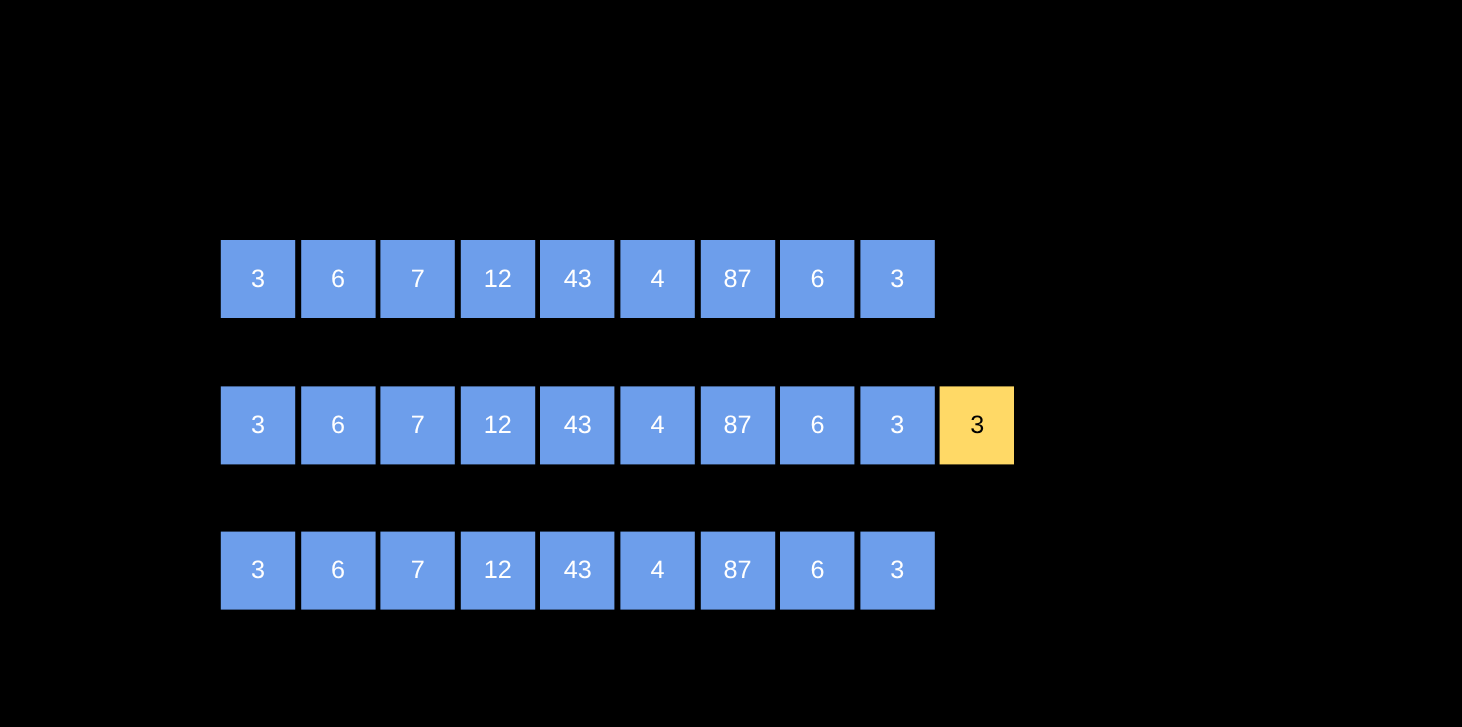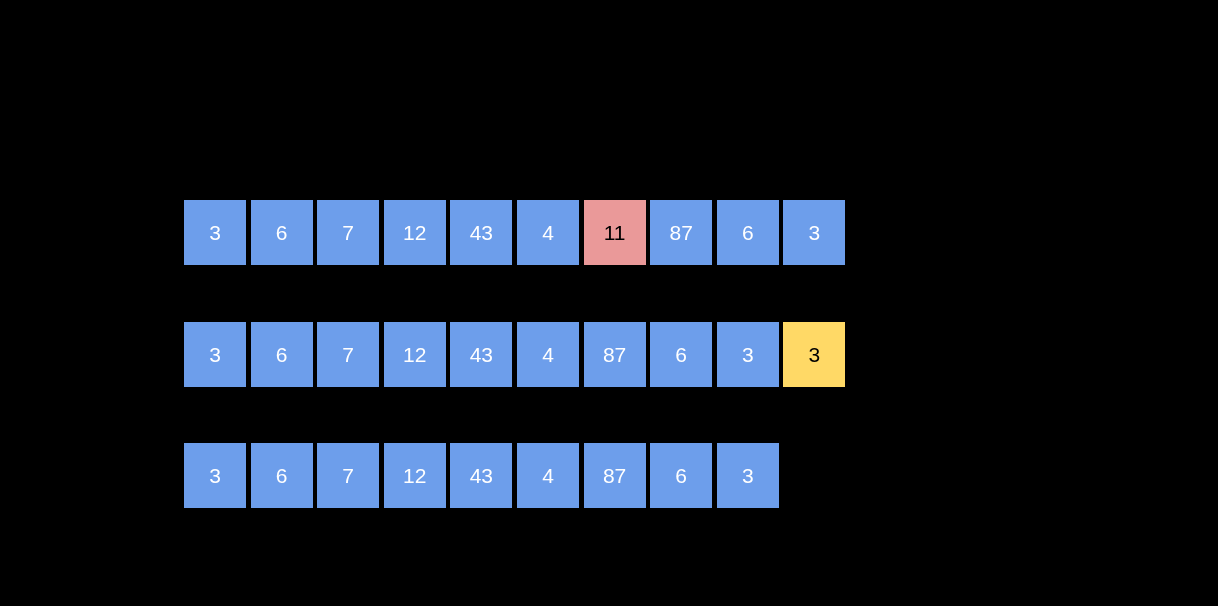--- a/index.html
+++ b/index.html
@@ -56,21 +56,20 @@
 <body style="--bg: #000000; --cell-default: #6d9eeb; --cell-removed: #ea9999; --cell-appended: #ffd966; --text-default: #ffffff; --text-highlight: #000000;">
 
 <div class="stage">
   <div class="array-row row-0">
       <div class="cell default">3</div>
       <div class="cell default">6</div>
       <div class="cell default">7</div>
       <div class="cell default">12</div>
       <div class="cell default">43</div>
       <div class="cell default">4</div>
-      <div class="cell removed">11</div>
       <div class="cell default">87</div>
       <div class="cell default">6</div>
       <div class="cell default">3</div>
     </div>
   <div class="array-row row-1">
       <div class="cell default">3</div>
       <div class="cell default">6</div>
       <div class="cell default">7</div>
       <div class="cell default">12</div>
       <div class="cell default">43</div>

